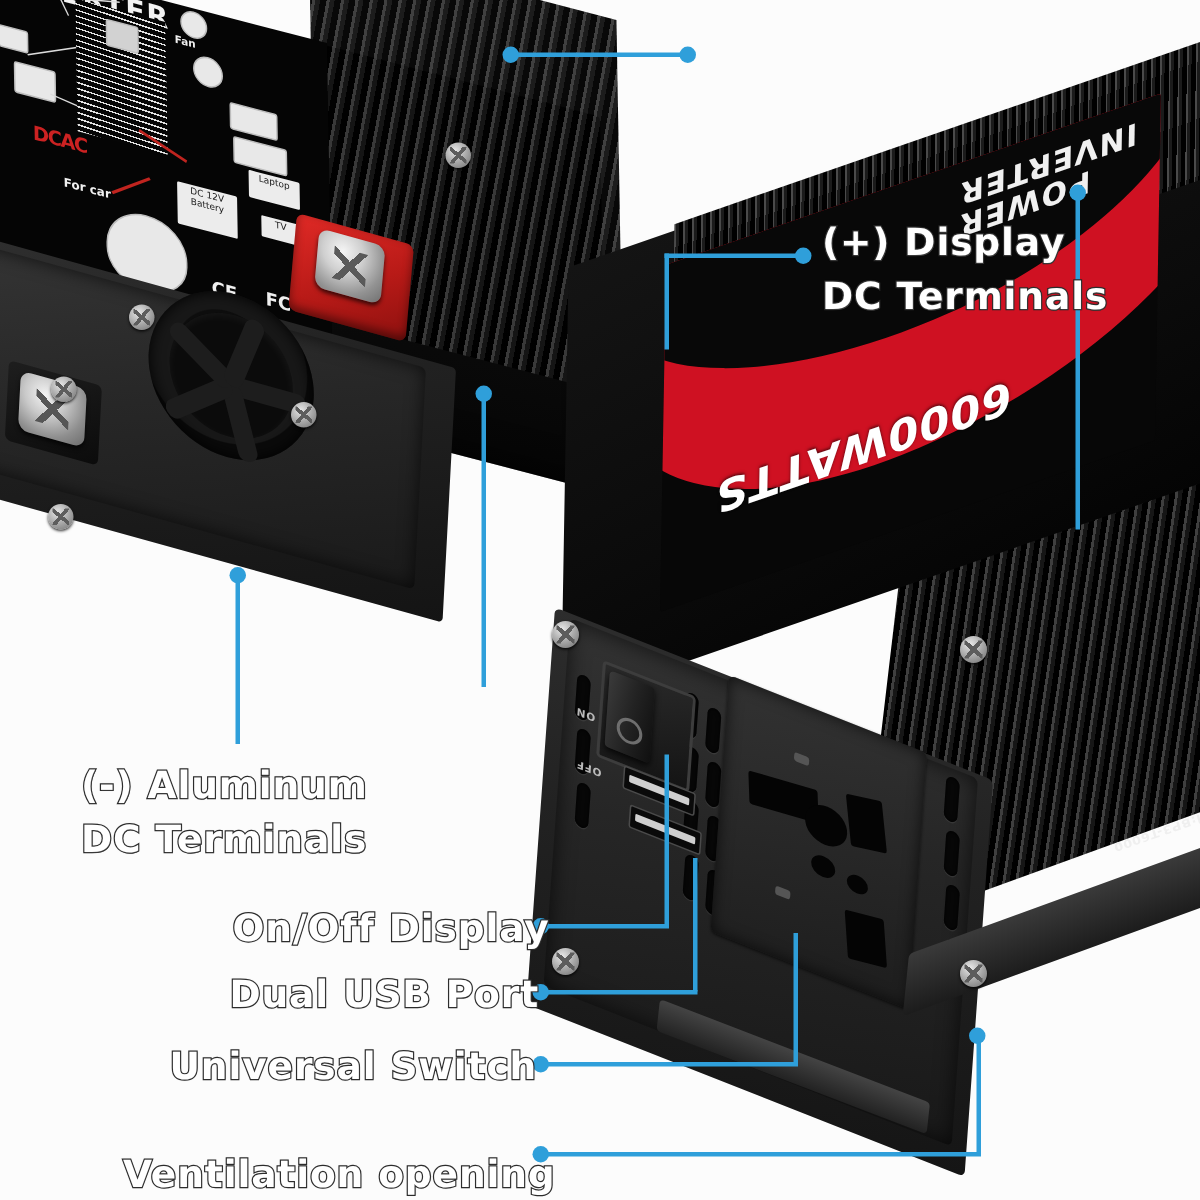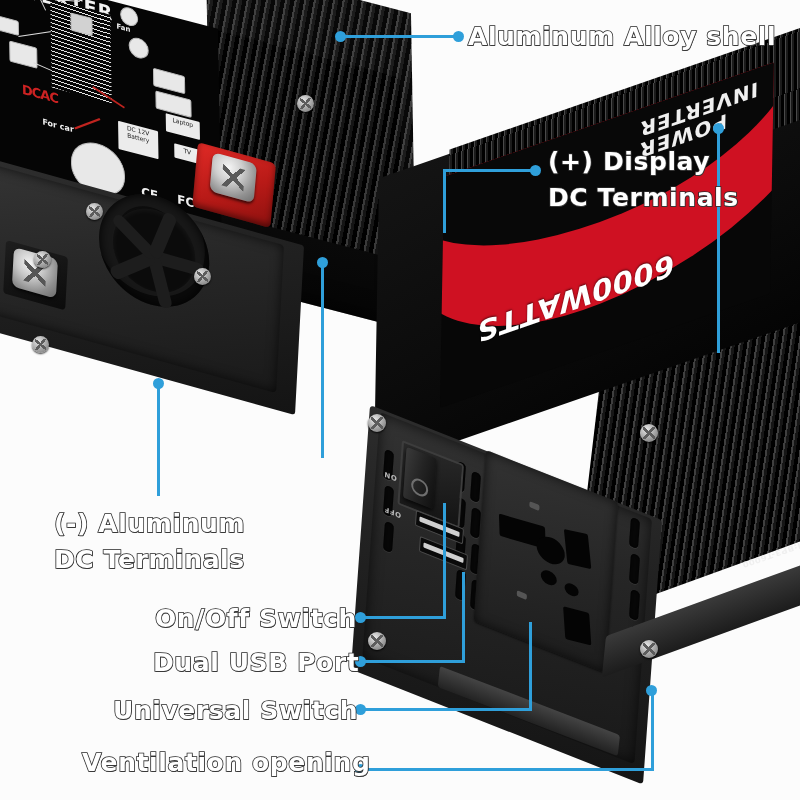--- a/index.html
+++ b/index.html
@@ -463,21 +463,20 @@
 
     <div class="b-screw" style="left:28px;top:264px;"></div>
     <div class="b-screw" style="left:28px;top:482px;"></div>
     <div class="b-screw" style="left:300px;top:490px;"></div>
     <div class="b-screw" style="left:300px;top:274px;"></div>
   </div>
 
   <div class="dot" style="left:335px;top:31px;"></div>
   <div class="conn h" style="left:340px;top:35px;width:120px;"></div>
   <div class="dot" style="left:453px;top:31px;"></div>
-  <div class="callout" style="left:468px;top:22px;">Aluminum Alloy shell</div>
 
   <div class="dot" style="left:713px;top:123px;"></div>
   <div class="conn v" style="left:717px;top:128px;height:225px;"></div>
 
   <div class="dot" style="left:530px;top:165px;"></div>
   <div class="conn h" style="left:443px;top:169px;width:90px;"></div>
   <div class="conn v" style="left:443px;top:169px;height:64px;"></div>
   <div class="callout l2" style="left:548px;top:144px;">
     <span>(+) Display</span><br>
     <span>DC Terminals</span>
@@ -489,31 +488,31 @@
   <div class="dot" style="left:153px;top:378px;"></div>
   <div class="conn v" style="left:157px;top:383px;height:113px;"></div>
   <div class="callout l2" style="left:54px;top:506px;">
     <span>(-) Aluminum</span><br>
     <span>DC Terminals</span>
   </div>
 
   <div class="dot" style="left:355px;top:612px;"></div>
   <div class="conn h" style="left:360px;top:616px;width:86px;"></div>
   <div class="conn v" style="left:443px;top:503px;height:114px;"></div>
-  <div class="callout" style="left:155px;top:604px;">On/Off Switch</div>
+  <div class="callout" style="left:155px;top:604px;">On/Off Display</div>
 
   <div class="dot" style="left:355px;top:656px;"></div>
   <div class="conn h" style="left:360px;top:660px;width:105px;"></div>
   <div class="conn v" style="left:462px;top:572px;height:89px;"></div>
   <div class="callout" style="left:153px;top:648px;">Dual USB Port</div>
 
   <div class="dot" style="left:355px;top:704px;"></div>
   <div class="conn h" style="left:360px;top:708px;width:172px;"></div>
   <div class="conn v" style="left:529px;top:622px;height:87px;"></div>
   <div class="callout" style="left:113px;top:696px;">Universal Switch</div>
 
   <div class="dot" style="left:355px;top:764px;"></div>
   <div class="conn h" style="left:360px;top:768px;width:294px;"></div>
   <div class="conn v" style="left:651px;top:690px;height:79px;"></div>
   <div class="dot" style="left:646px;top:685px;"></div>
-  <div class="callout" style="left:82px;top:748px;text-align:center;">Ventilation opening</div>
+  <div class="callout" style="left:82px;top:768px;text-align:center;">Ventilation opening</div>
 
 </div>
 
 </body></html>

